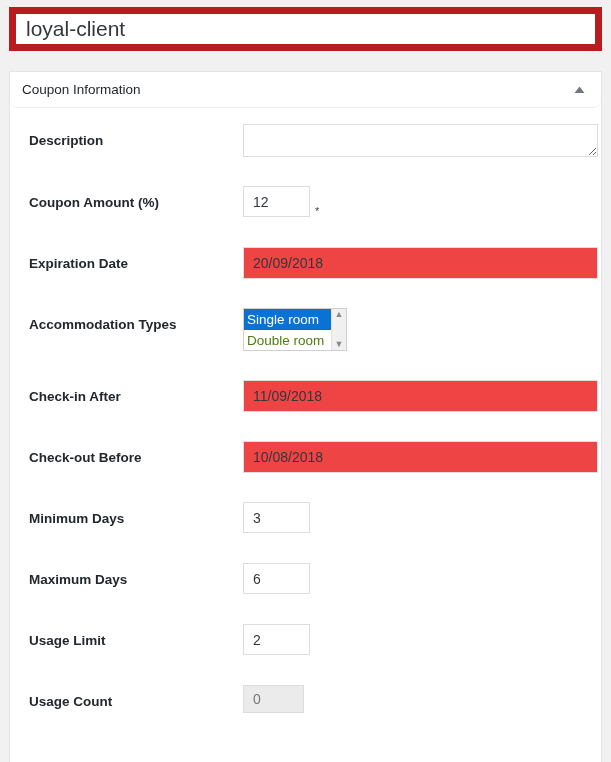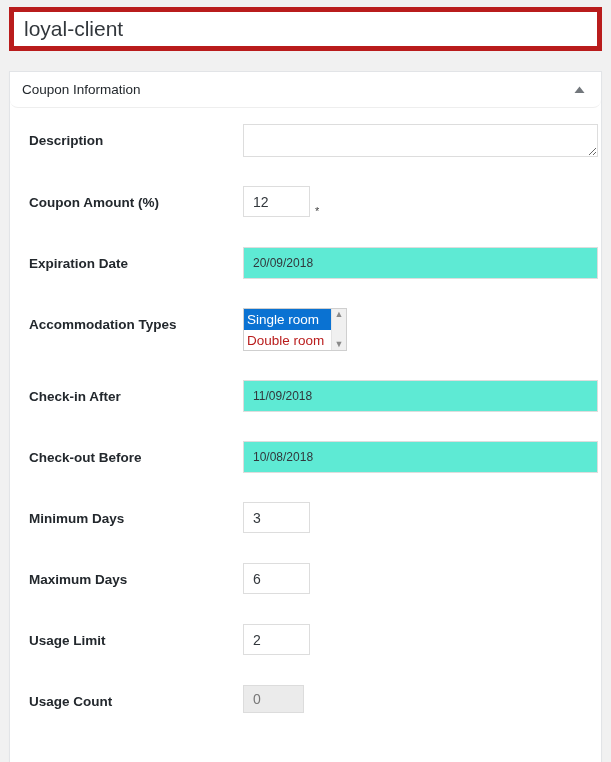--- a/index.html
+++ b/index.html
@@ -17,21 +17,21 @@
     width: 611px;
     height: 762px;
     background: #f1f1f1;
     padding: 0;
   }
 
   
   .title-box {
     margin: 7px 9px 0 9px;
     background: #ffffff;
-    border: 5px solid #b91c1c;
+    border: 7px solid #b91c1c;
     height: 44px;
     display: flex;
     align-items: center;
     padding: 0 10px;
   }
   .title-input {
     border: 0;
     outline: none;
     width: 100%;
     font-family: "Liberation Sans", sans-serif;
@@ -125,23 +125,23 @@
     padding: 5px 8px;
     outline: none;
     resize: vertical;
     line-height: 1.4;
   }
 
   input.txt {
     width: 355px;
     height: 32px;
     border: 1px solid #ddd;
-    background: #5eead4;
-    font-family: "Liberation Sans", sans-serif;
-    font-size: 12px;
+    background: #ef4444;
+    font-family: "Liberation Sans", sans-serif;
+    font-size: 14px;
     color: #32373c;
     padding: 2px 9px;
     outline: none;
   }
 
   .num-wrap { display: flex; align-items: flex-end; }
   input.num {
     width: 67px;
     height: 31px;
     border: 1px solid #ddd;
@@ -179,21 +179,21 @@
     font-size: 13.5px;
   }
   .ms-list {
     flex: 1 1 auto;
     overflow: hidden;
   }
   .ms-opt {
     height: 21px;
     line-height: 21px;
     padding: 0 3px;
-    color: #b91c1c;
+    color: #4d7c0f;
     white-space: nowrap;
     font-family: "Liberation Sans", sans-serif;
     cursor: default;
   }
   .ms-opt.sel {
     background: #0a72d2;
     color: #ffffff;
   }
   .ms-bar {
     width: 15px;

